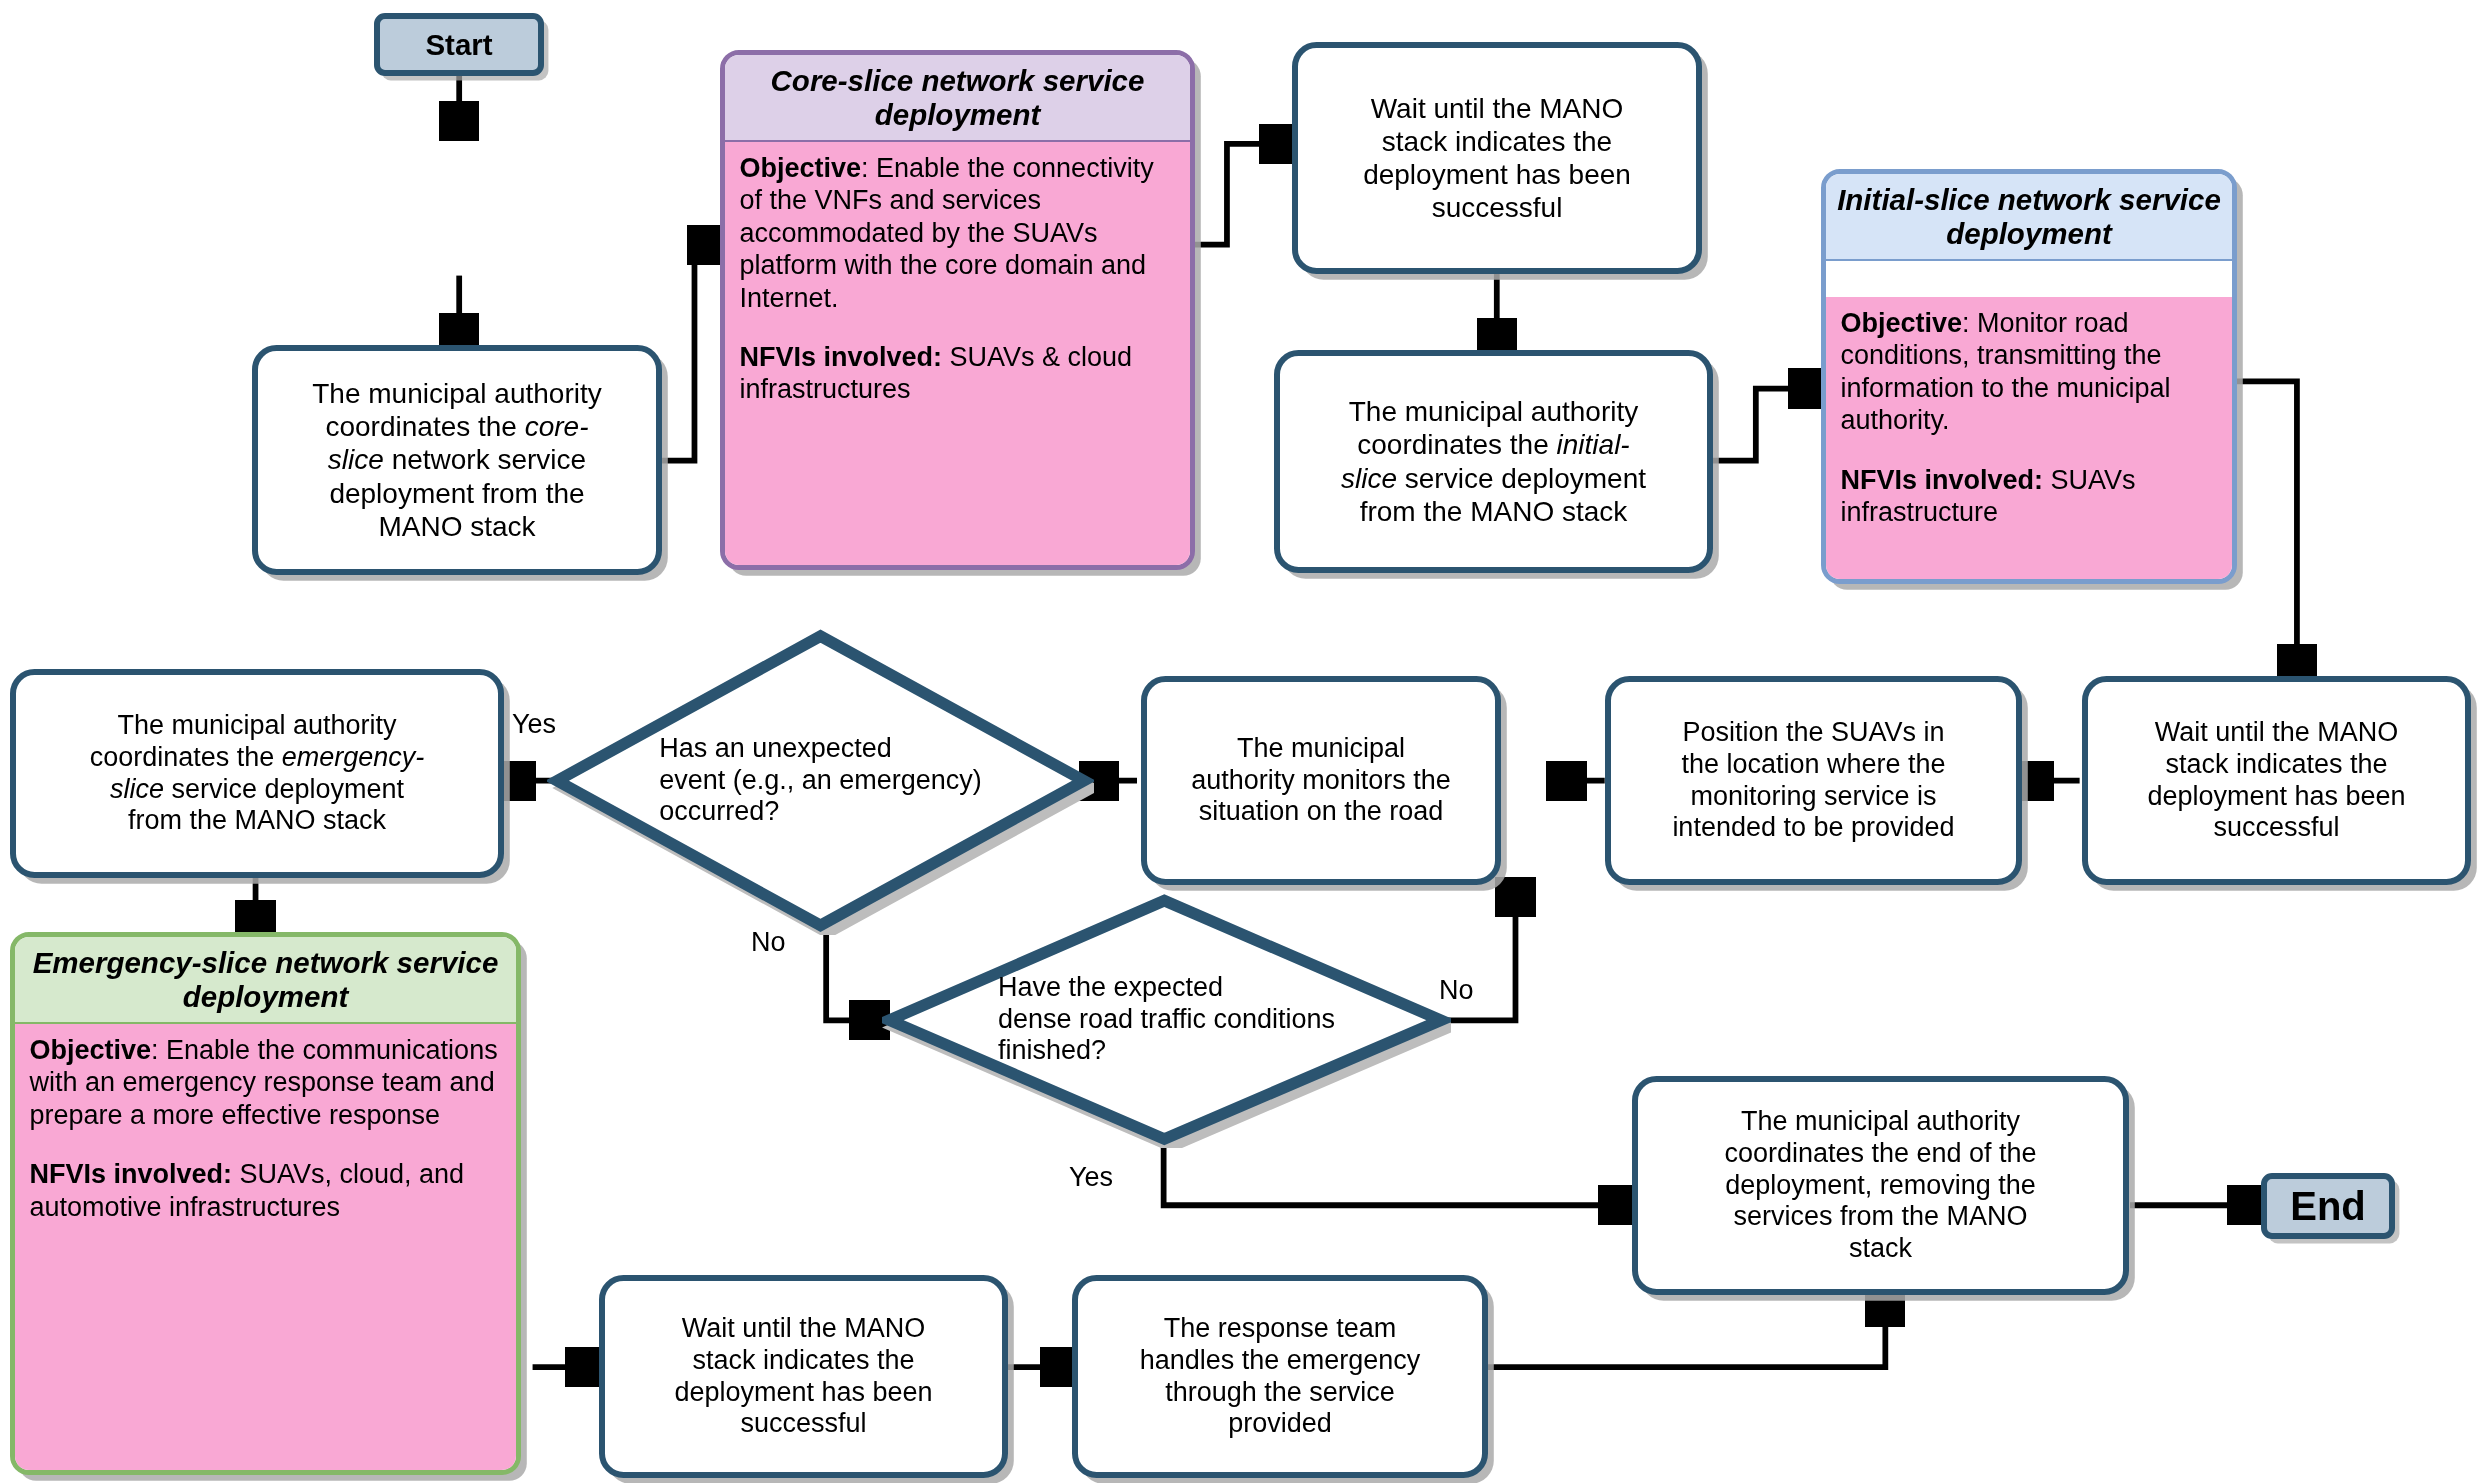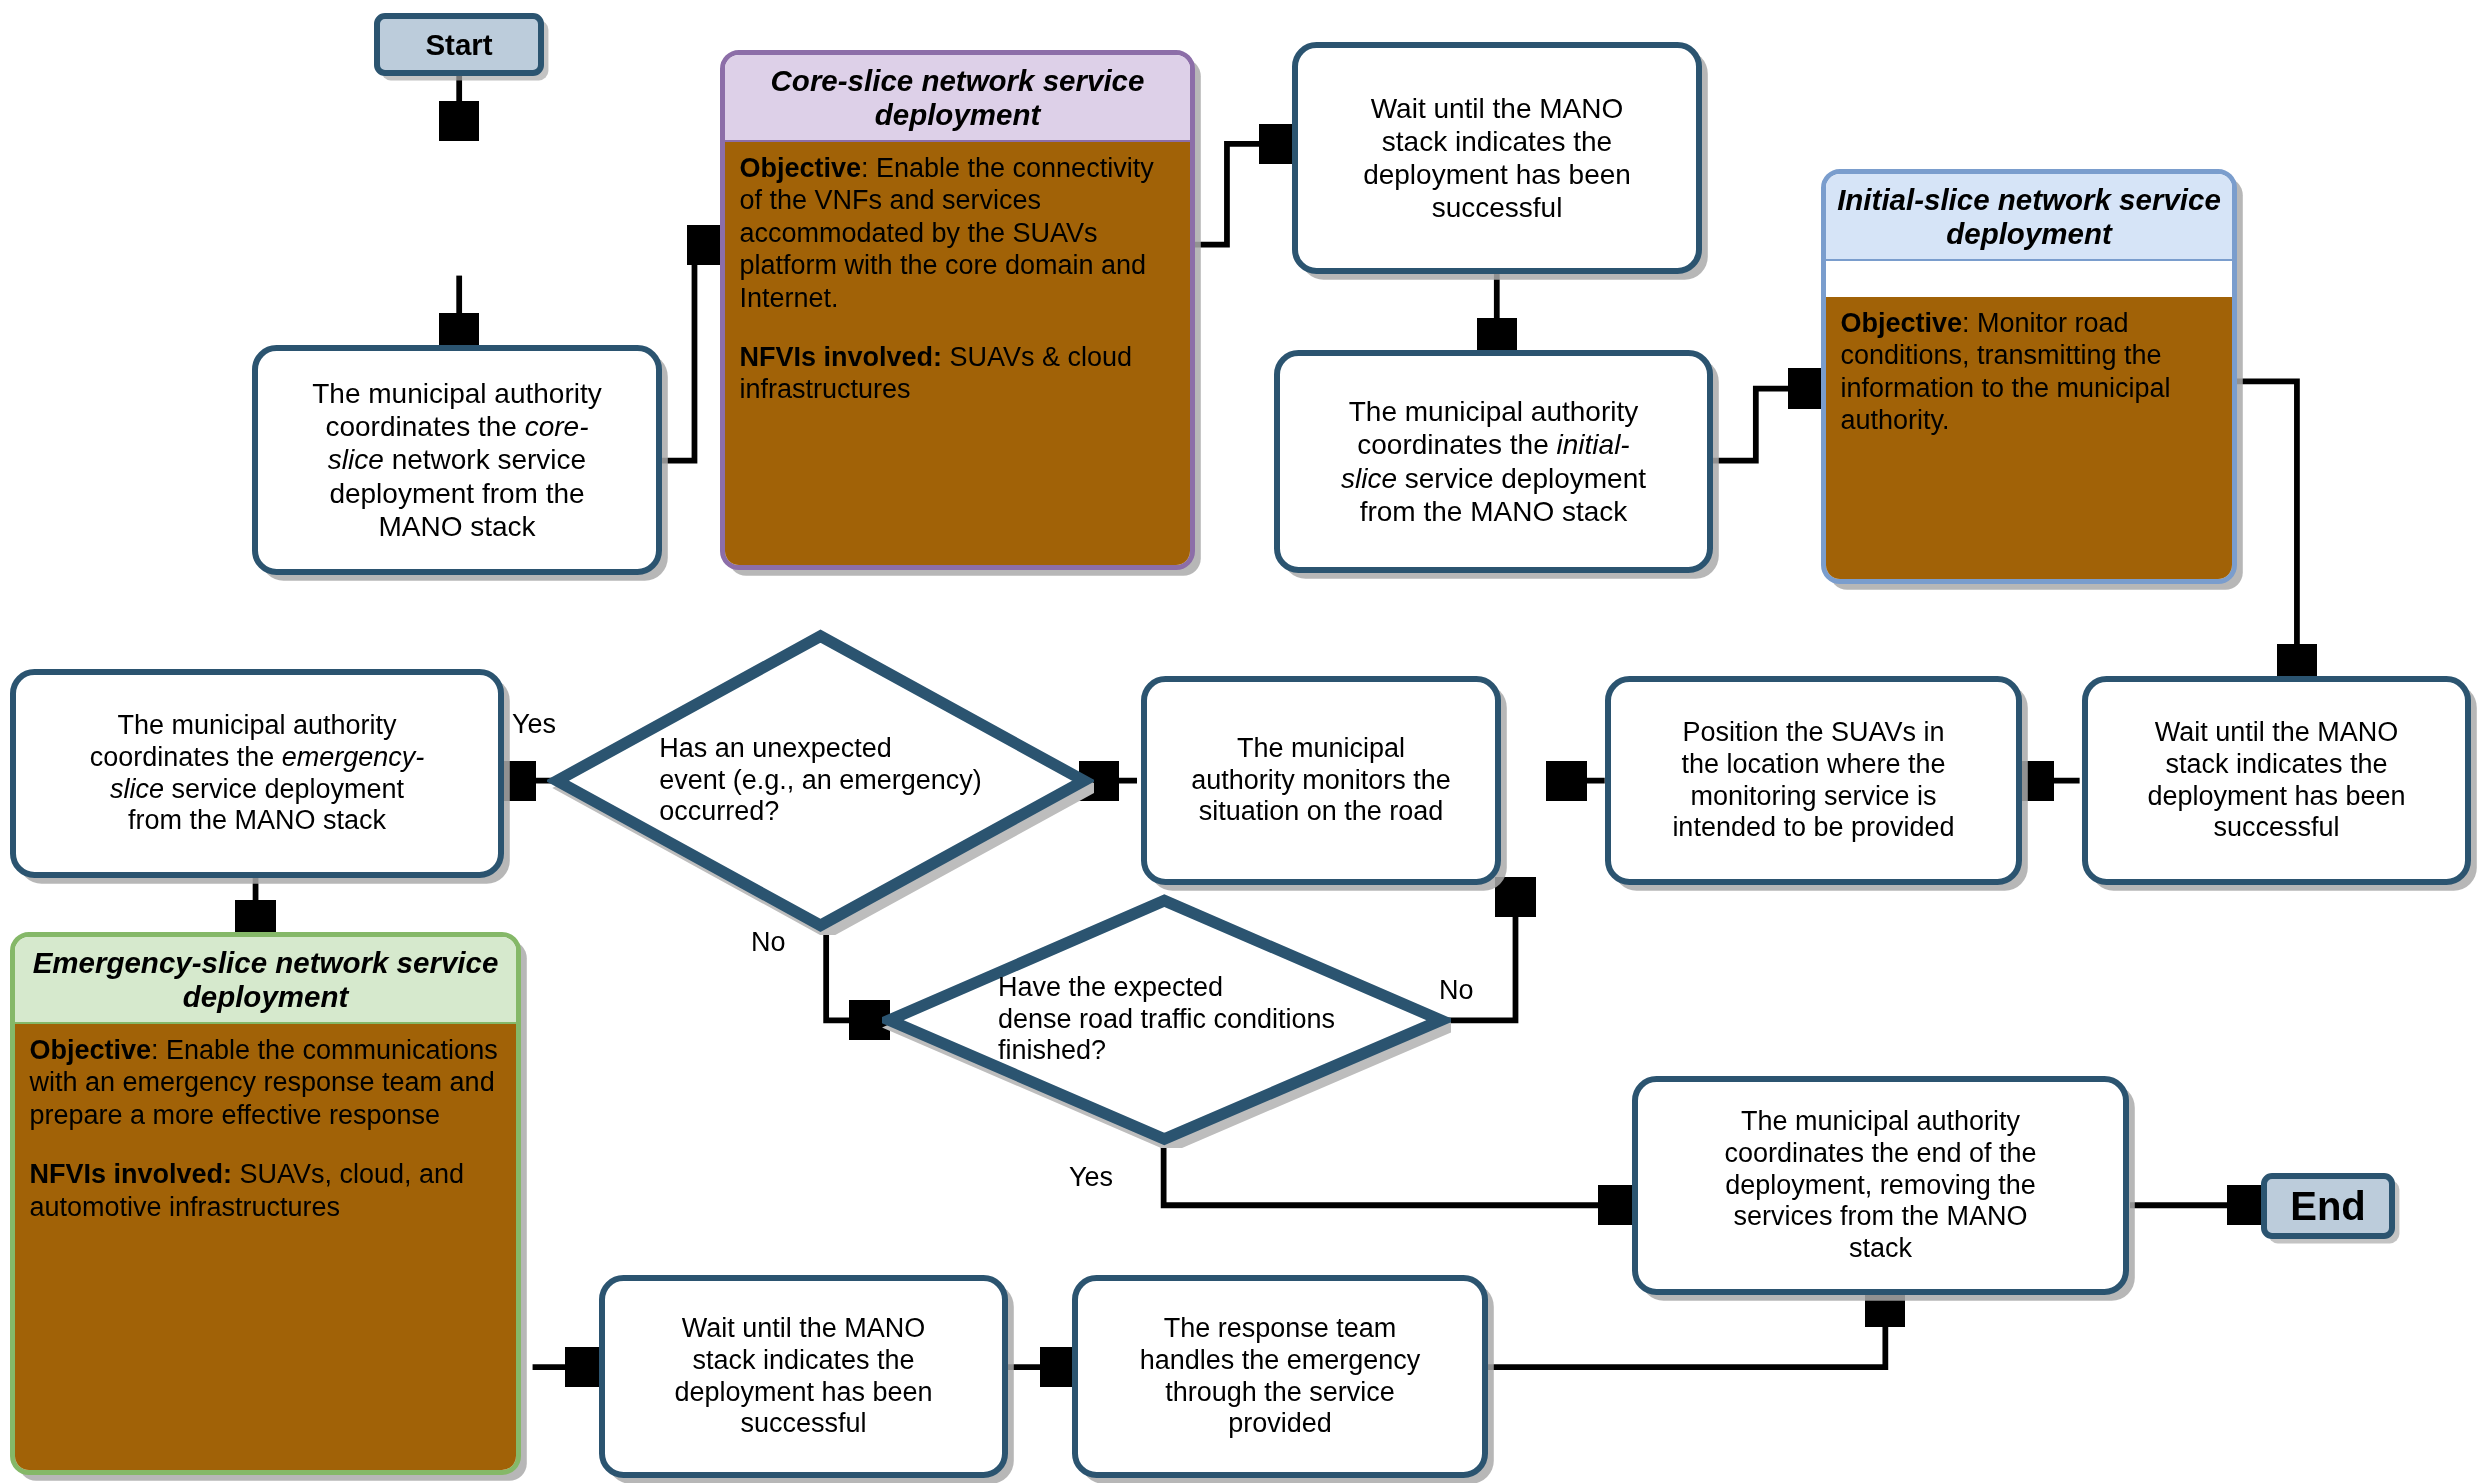--- a/index.html
+++ b/index.html
@@ -41,21 +41,21 @@
     display:flex;flex-direction:column;
     box-sizing:border-box;
   }
   .panel .hdr{
     font-weight:bold;font-style:italic;text-align:center;
     line-height:1.15;color:#000;
     padding:8.6px 7.2px 8.6px 7.2px;
     box-sizing:border-box;
   }
   .panel .body{
-    flex:1;background:#a16207;text-align:left;color:#000;line-height:1.2;
+    flex:1;background:#f9a8d4;text-align:left;color:#000;line-height:1.2;
     padding:10px 13px 7.2px 14.4px;box-sizing:border-box;
   }
   .panel .body p{margin:0 0 0 0;}
   .panel .body p.gap{margin-top:1.0em;}
   .panel.purple{border:5px solid #8c6ea8;}
   .panel.purple .hdr{background:#ddd0e8;border-bottom:2.2px solid #8c6ea8;}
   .panel.blue{border:5px solid #7a9dcd;gap:36px;}
   .panel.blue .hdr{background:#d6e4f7;border-bottom:2.2px solid #7a9dcd;}
   .panel.green{border:5px solid #85b868;}
   .panel.green .hdr{background:#d6e9cd;border-bottom:2.2px solid #85b868;}
@@ -172,20 +172,23 @@
       <span>from the MANO stack</span>
     </span>
   </div>
 
   <div class="node panel blue" style="left:1821px;top:169px;width:416px;height:415px;">
     <div class="hdr" style="font-size:29.5px;">Initial-slice network service deployment</div>
     <div class="body" style="font-size:27px;">
       <p>
         <span class="b">Objective</span><span>: Monitor road conditions, transmitting the information to the municipal authority.</span>
       </p>
+      <p class="gap">
+        <span class="b">NFVIs involved:</span><span> SUAVs infrastructure</span>
+      </p>
     </div>
   </div>
 
   <div class="node proc" style="left:2082px;top:676px;width:389px;height:209px;font-size:27px;">
     <span class="txt" style="white-space:pre-line;">Wait until the MANO
 stack indicates the
 deployment has been
 successful</span>
   </div>
 

